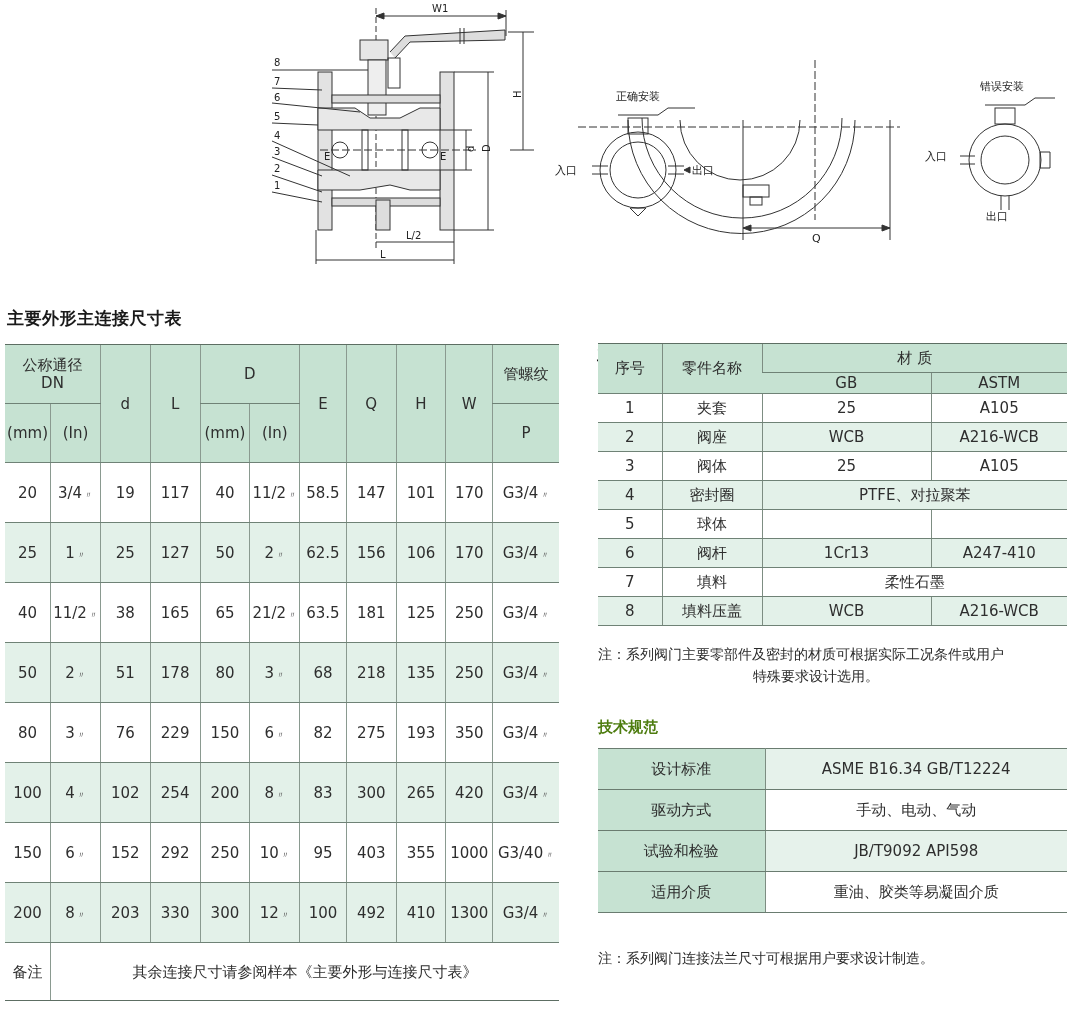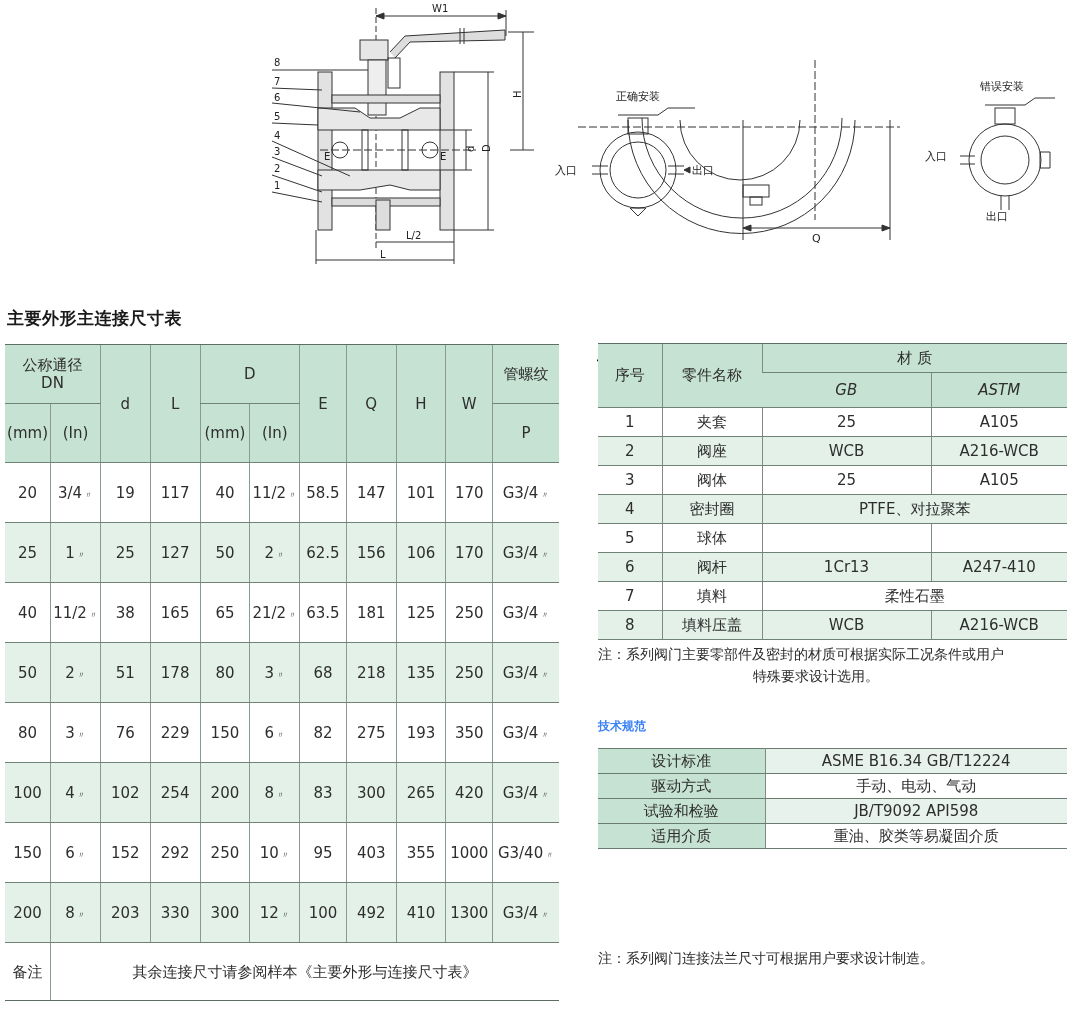--- a/index.html
+++ b/index.html
@@ -1,42 +1,42 @@
 <!DOCTYPE html>
 <html><head>
 <meta charset="utf-8">
 <style>
   * { box-sizing: border-box; margin: 0; padding: 0; }
   body { width: 1074px; height: 1033px; background: #ffffff; font-family: "DejaVu Sans", "Liberation Sans", sans-serif; color: #2a2a2a; position: relative; overflow: hidden; }
   .abs { position: absolute; }
   .title { font-weight: bold; font-size: 17px; color: #1a1a1a; letter-spacing: 0.5px; }
-  .title-sm { font-weight: bold; font-size: 12px; color: #3b82f6; }
+  .title-sm { font-weight: bold; font-size: 15px; color: #4d7c0f; }
   table { border-collapse: collapse; table-layout: fixed; }
   td { text-align: center; vertical-align: middle; font-size: 15px; color: #2e2e2e; }
   
   #dims { left: 5px; top: 344px; width: 554px; }
   #dims td { border-left: 1px solid #8a9a90; border-bottom: 1px solid #6f8276; height: 60px; padding: 0; white-space: nowrap; }
   #dims td:first-child { border-left: none; }
   #dims tr.hdr td { background: #c6e2d2; height: 59px; }
   #dims tr.hdr2 td { height: 59px; }
   #dims tr.top td { border-top: 1.5px solid #5d6e63; }
   #dims tr.shade td { background: #e3f1e9; }
   #dims tr.note td { height: 58px; border-bottom: 1.5px solid #5d6e63; font-size: 15px; }
   .inch { font-size: 9px; color: #555; margin-left: 2px; }
   
   #mat { left: 598px; top: 343px; width: 469px; }
   #mat td { border-bottom: 1px solid #6f8276; border-left: 1px solid #7d8d82; height: 29px; font-size: 15px; }
   #mat td:first-child { border-left: none; }
   #mat tr.hdr td { background: #c6e2d2; }
   #mat tr.first td { border-top: 1.5px solid #5d6e63; }
   #mat tr.shade td { background: #e3f1e9; }
-  #mat tr.sub td { height: 35px; font-style: italic; }
+  #mat tr.sub td { height: 21px; }
   
   #spec { left: 598px; top: 748px; width: 469px; }
-  #spec td { height: 25px; border-bottom: 1.5px solid #6a7c70; font-size: 15px; }
+  #spec td { height: 41px; border-bottom: 1.5px solid #6a7c70; font-size: 15px; }
   #spec tr:first-child td { border-top: 1.5px solid #6a7c70; }
   #spec td.k { background: #c6e2d2; width: 167px; border-right: 1px solid #7d8d82; }
   #spec tr.shade td.v { background: #e6f2eb; }
   .note { font-size: 14px; color: #2a2a2a; line-height: 22px; }
   svg text { font-family: "DejaVu Sans", "Liberation Sans", sans-serif; }
 </style>
 </head>
 <body>
 
 <svg class="abs" style="left:260px;top:0;" width="300" height="270" viewBox="0 0 300 270">

